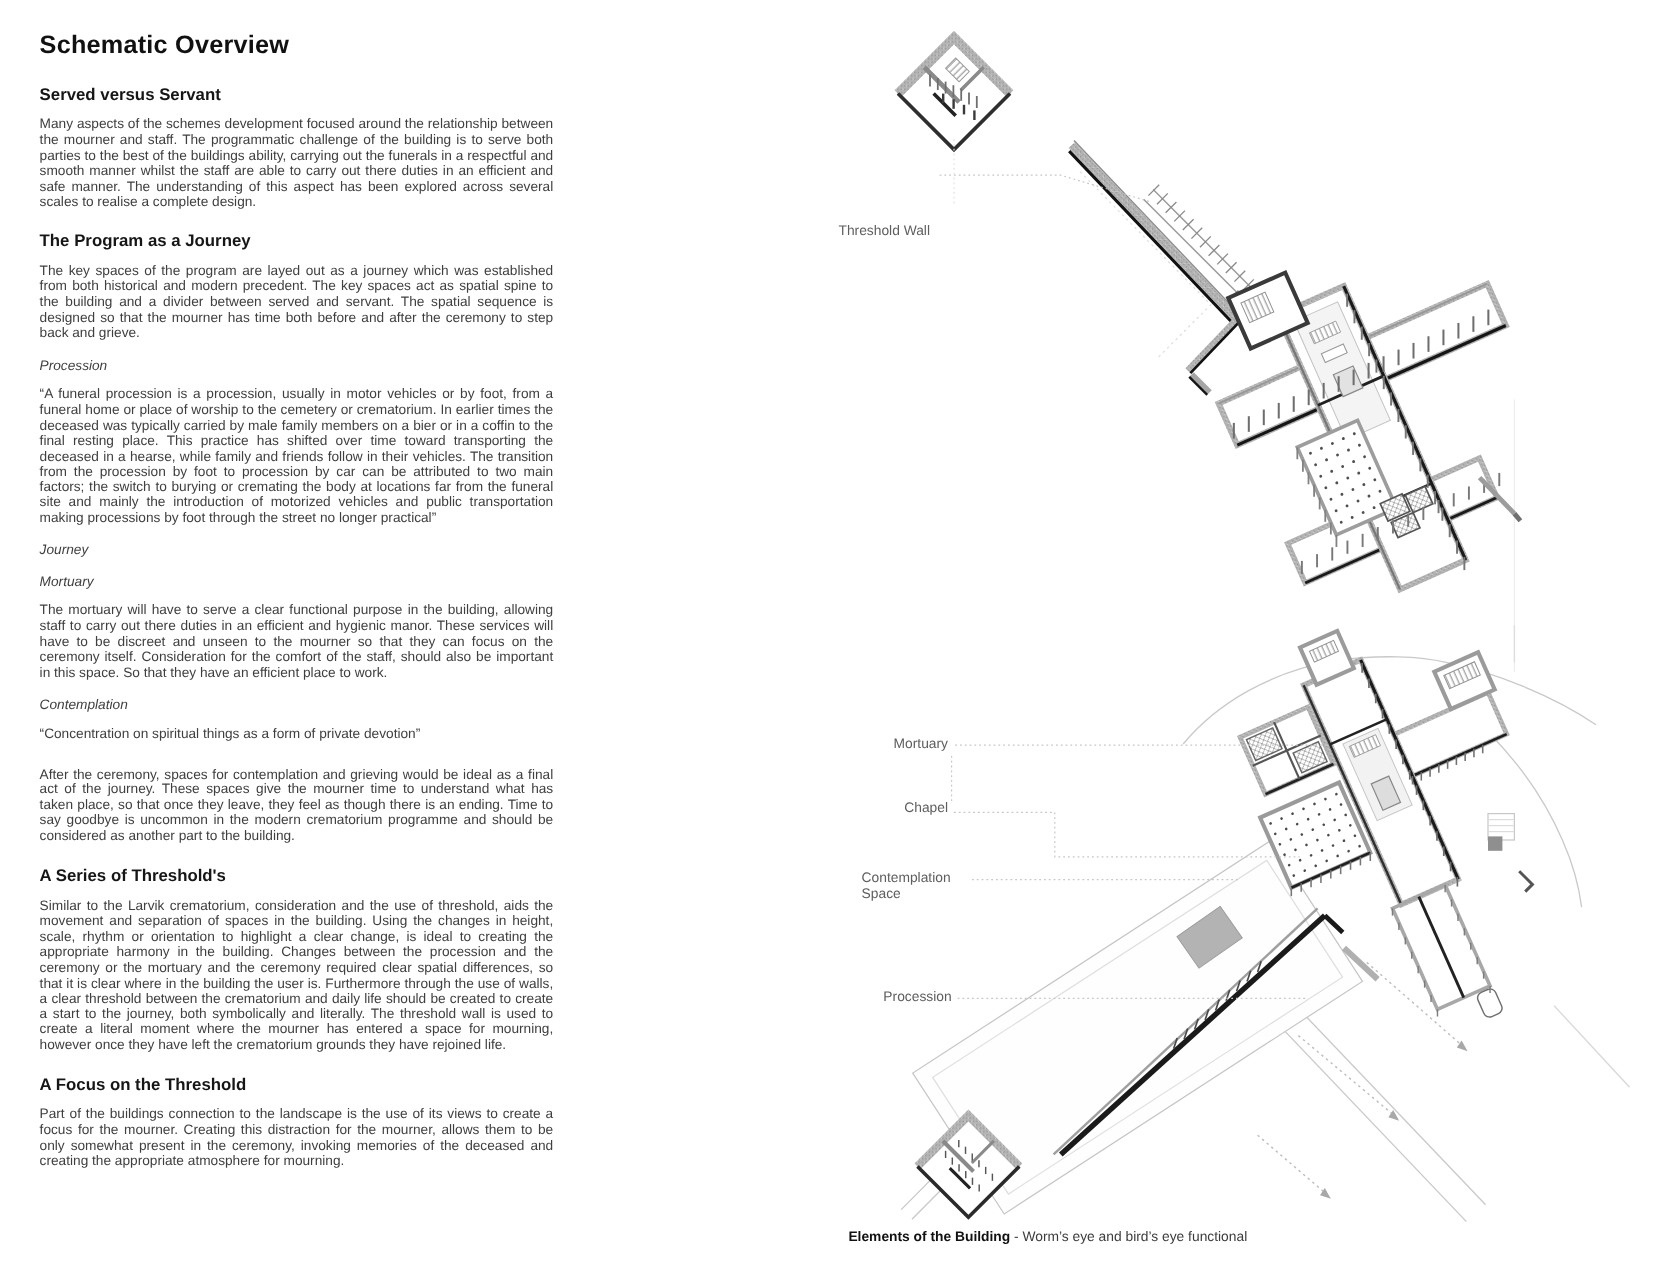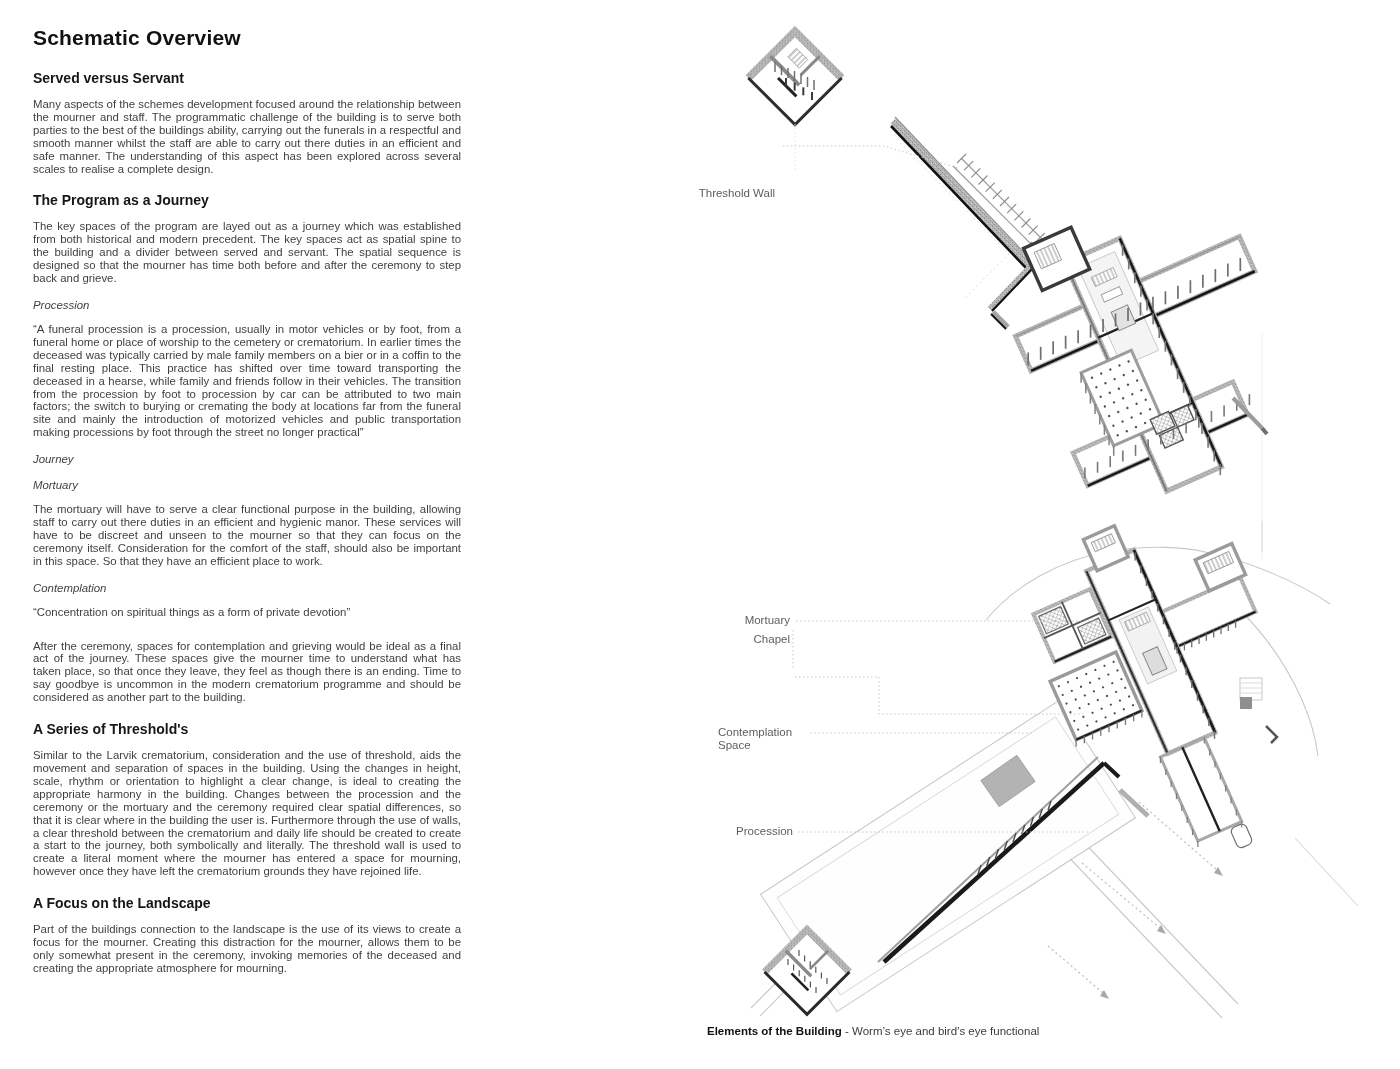--- a/index.html
+++ b/index.html
@@ -48,21 +48,21 @@
     <p class="ilabel">Mortuary</p>
     <p class="quote gap-sm">The mortuary will have to serve a clear functional purpose in the building, allowing staff to carry out there duties in an efficient and hygienic manor. These services will have to be discreet and unseen to the mourner so that they can focus on the ceremony itself. Consideration for the comfort of the staff, should also be important in this space. So that they have an efficient place to work.</p>
 
     <p class="ilabel">Contemplation</p>
     <p class="quote">“Concentration on spiritual things as a form of private devotion”</p>
     <p class="quote gap-lg">After the ceremony, spaces for contemplation and grieving would be ideal as a final act of the journey. These spaces give the mourner time to understand what has taken place, so that once they leave, they feel as though there is an ending. Time to say goodbye is uncommon in the modern crematorium programme and should be considered as another part to the building.</p>
 
     <h2 class="head">A Series of Threshold's</h2>
     <p class="para">Similar to the Larvik crematorium, consideration and the use of threshold,  aids  the movement and separation of spaces in the building. Using the changes in height, scale, rhythm or orientation to highlight a clear change, is ideal to creating the appropriate harmony in the building. Changes between the procession and the ceremony or the mortuary and the ceremony required clear spatial differences, so that it is clear where in the building the user is. Furthermore through the use of walls, a clear threshold between the crematorium and daily life should be created to create a start to the journey, both symbolically and literally. The threshold wall is used to create a literal moment where the mourner has entered a space for mourning, however once they have left the crematorium grounds they have rejoined life.</p>
 
-    <h2 class="head">A Focus on the Landscape</h2>
+    <h2 class="head">A Focus on the Threshold</h2>
     <p class="para">Part of the buildings connection to the landscape is the use of its views to create a focus for the mourner. Creating this distraction for the mourner, allows them to be only somewhat present in the ceremony, invoking memories of the deceased and creating the appropriate atmosphere for mourning.</p>
   </div>
 
   <svg class="fig-svg" viewBox="0 0 1400 1069">
     <defs>
       <pattern id="speck" width="4" height="4" patternUnits="userSpaceOnUse">
         <rect width="4" height="4" fill="#b5b5b5"></rect>
         <rect x="0" y="2" width="1" height="1" fill="#8c8c8c"></rect>
         <rect x="2" y="0" width="1" height="1" fill="#909090"></rect>
         <rect x="3" y="3" width="1" height="1" fill="#d2d2d2"></rect>
@@ -487,21 +487,21 @@
       <path d="M796,621 H1108"></path>
       <line x1="793" y1="630" x2="793" y2="668"></line>
       <path d="M795,677 H879 V714 H1083"></path>
       <path d="M810,733 H1034"></path>
       <path d="M798,832 H1090"></path>
     </g>
   </svg>
 
   <div class="fig-label lab-right" style="left:650px;top:139px;width:125px;margin-top:48px;">Threshold Wall</div>
   <div class="fig-label lab-right" style="left:690px;top:614px;width:100px;">Mortuary</div>
-  <div class="fig-label lab-right" style="left:690px;top:633px;width:100px;">Chapel</div>
+  <div class="fig-label lab-right" style="left:690px;top:668px;width:100px;">Chapel</div>
   <div class="fig-label" style="left:718px;top:726px;width:95px;">
     <div>Contemplation</div>
     <div>Space</div>
   </div>
   <div class="fig-label lab-right" style="left:690px;top:825px;width:103px;">Procession</div>
 
   <div class="caption"><b>Elements of the Building</b><span> - Worm’s eye and bird’s eye functional</span></div>
 
 </div>
 

